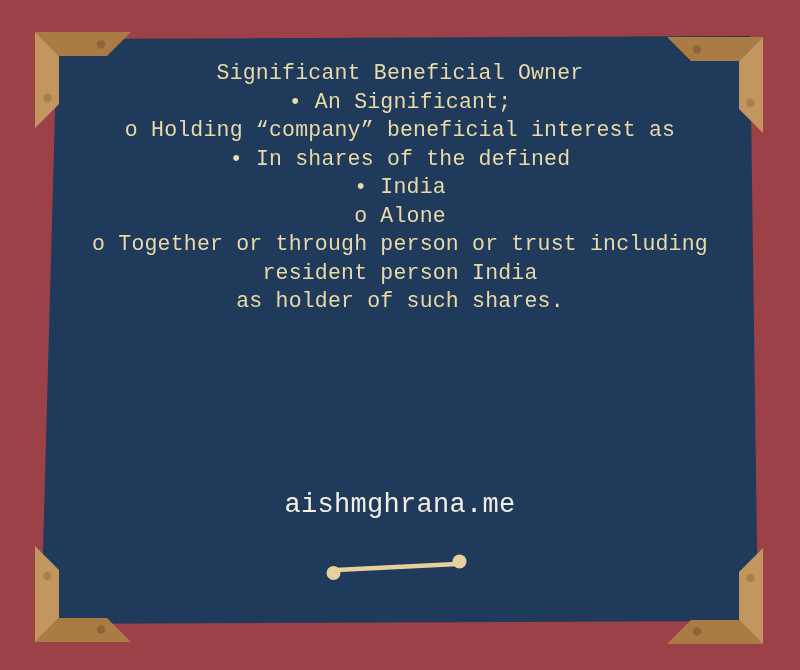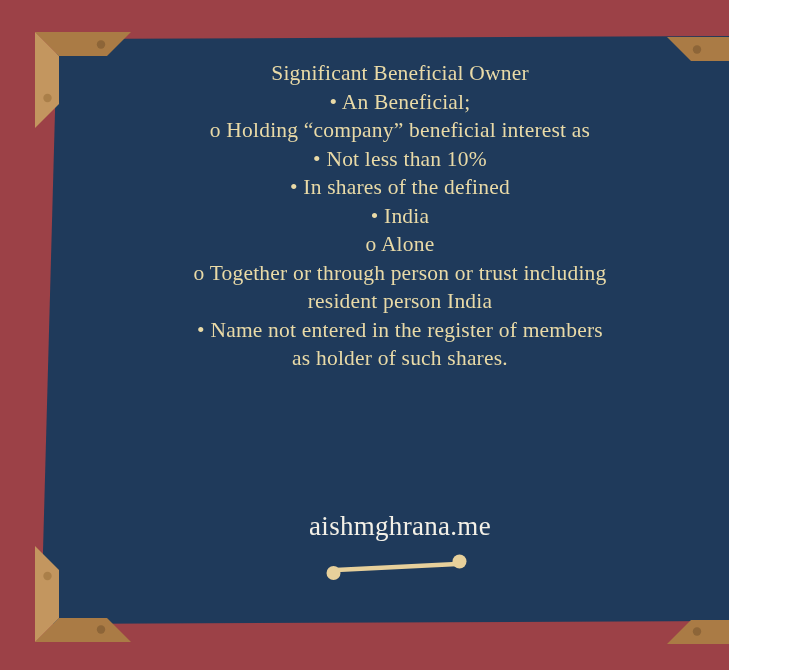--- a/index.html
+++ b/index.html
@@ -1,24 +1,24 @@
 <!DOCTYPE html>
 <html><head>
 <meta charset="utf-8">
 <style>
   html, body {
     margin: 0;
     padding: 0;
   }
   .stage {
     position: relative;
-    width: 729px;
+    width: 800px;
     height: 670px;
     overflow: hidden;
-    font-family: Liberation Serif, serif;
+    font-family: Liberation Mono, monospace;
   }
   .bg-svg {
     position: absolute;
     top: 0;
     left: 0;
     width: 800px;
     height: 670px;
     display: block;
   }
   .text-block {
@@ -73,27 +73,25 @@
 
     <g>
       <line x1="336" y1="570" x2="457" y2="564" stroke-width="4.5" stroke="#e7d09b"></line>
       <circle cx="333.5" cy="573" r="7" fill="#e7d09b"></circle>
       <circle cx="459.5" cy="561.5" r="7" fill="#e7d09b"></circle>
     </g>
   </svg>
 
   <div class="text-block" style="color: rgb(233, 218, 167);">
     <div class="line">Significant Beneficial Owner</div>
-    <div class="line">• An Beneficial;</div>
+    <div class="line">• An Significant;</div>
     <div class="line">o Holding “company” beneficial interest as</div>
-    <div class="line">• Not less than 10%</div>
     <div class="line">• In shares of the defined</div>
     <div class="line">• India</div>
     <div class="line">o Alone</div>
     <div class="line">o Together or through person or trust including</div>
     <div class="line">resident person India</div>
-    <div class="line">• Name not entered in the register of members</div>
     <div class="line">as holder of such shares.</div>
   </div>
 
-  <div class="website" style="color: rgb(243, 240, 231); margin-top: 21px;">aishmghrana.me</div>
+  <div class="website" style="color: rgb(243, 240, 231);">aishmghrana.me</div>
 
 </div>
 
 </body></html>

